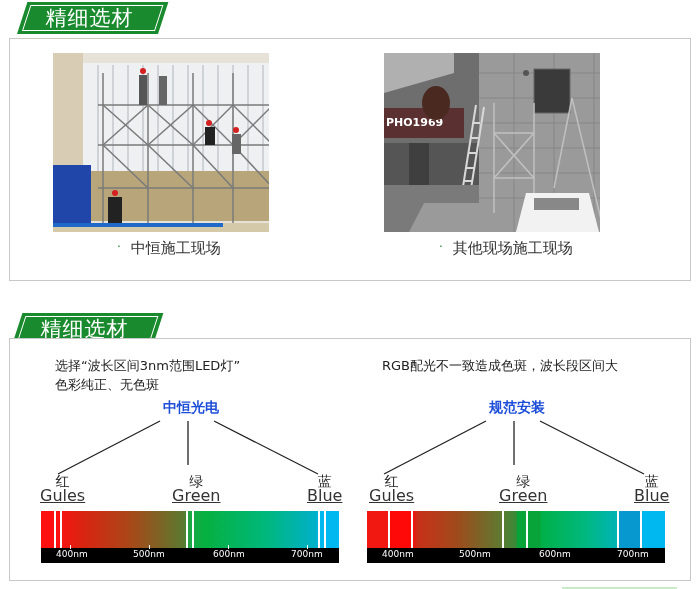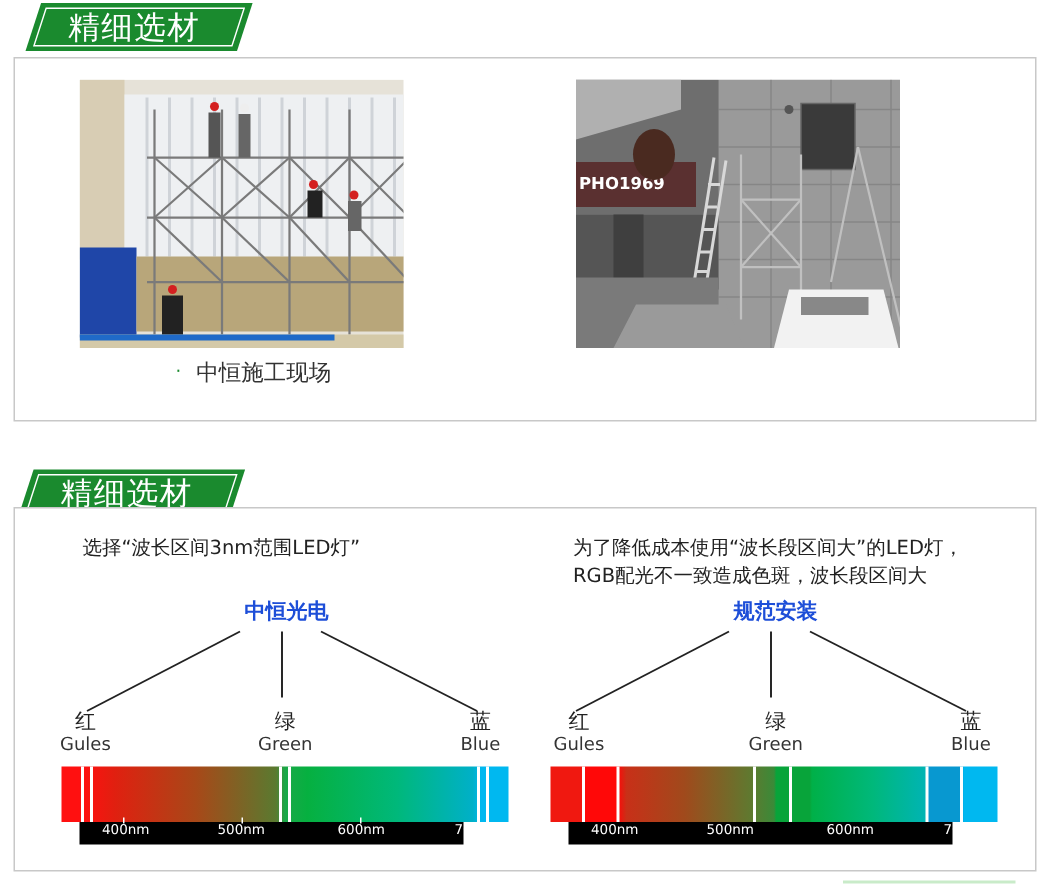--- a/index.html
+++ b/index.html
@@ -35,27 +35,27 @@
     .brand { position: absolute; top: 60px; font-size: 14px; font-weight: bold; color: #1d4ed8; }
     #brand1 { left: 153px; }
     #brand2 { left: 479px; }
 
     .lines { position: absolute; top: 80px; }
     #lines1 { left: 30px; }
     #lines2 { left: 356px; }
 
     .rgb-label { position: absolute; top: 134px; text-align: center; }
     .rgb-label .cn { font-size: 14px; color: #222; display: block; line-height: 16px; }
-    .rgb-label .en { font-size: 12px; color: #333; display: block; line-height: 14px; }
+    .rgb-label .en { font-size: 16px; color: #333; display: block; line-height: 14px; text-decoration: underline; }
 
     .spectrum { position: absolute; top: 172px; width: 298px; height: 52px; }
     #spectrum1 { left: 31px; }
     #spectrum2 { left: 357px; }
     .spec-bar { position: absolute; left: 0; top: 0; width: 298px; height: 37px; }
-    .spec-axis { position: absolute; left: 12px; top: 37px; width: 256px; height: 15px; background: #000; }
+    .spec-axis { position: absolute; left: 0; top: 37px; width: 298px; height: 15px; background: #000; }
     .tick-label { position: absolute; top: 1px; font-size: 9px; color: #fff; }
     .tick { position: absolute; top: -3px; width: 1px; height: 4px; background: #fff; }
     .stripe { position: absolute; top: 0; height: 37px; width: 1.5px; background: #ffffff; }
 
     #bottom-bar { position: absolute; left: 562px; top: 587px; width: 115px; height: 2px; background: #c9ebc9; }
   </style>
 </head>
 <body>
 
 <div class="banner" id="banner1">
@@ -170,31 +170,35 @@
       <rect x="0" y="132" width="95" height="47" fill="#7a7a7a"></rect>
       <path d="M25 179 L40 150 L100 150 L112 179 Z" fill="#9a9a9a"></path>
       <path d="M132 179 L142 140 L205 140 L215 179 Z" fill="#f2f2f2"></path>
       <rect x="150" y="145" width="45" height="12" fill="#888"></rect>
       <rect x="225" y="100" width="35" height="79" fill="#8a8a8a"></rect>
     </svg>
   </div>
   <div class="caption" id="caption1">
     <span class="dot">·</span><span>中恒施工现场</span>
   </div>
+  <div class="caption" id="caption2">
+    <span class="dot">·</span><span>其他现场施工现场</span>
+  </div>
 </div>
 
 <div class="banner" id="banner2">
   <div class="shape"></div>
   <div class="label">精细选材</div>
 </div>
 
 <div class="panel" id="panel2">
 
   <div class="desc" id="desc1">
     <div>选择“波长区间3nm范围LED灯”</div>
+    <div>色彩纯正、无色斑</div>
   </div>
   <div class="brand" id="brand1">中恒光电</div>
   <svg class="lines" id="lines1" width="300" height="56" viewBox="0 0 300 56">
     <line x1="120" y1="2" x2="18" y2="55" stroke="#222" stroke-width="1.3"></line>
     <line x1="148" y1="2" x2="148" y2="46" stroke="#222" stroke-width="1.3"></line>
     <line x1="174" y1="2" x2="278" y2="55" stroke="#222" stroke-width="1.3"></line>
   </svg>
   <div class="rgb-label" style="left:30px;">
     <span class="cn">红</span>
     <span class="en">Gules</span>
@@ -221,21 +225,20 @@
       <div class="tick" style="left:187px;"></div>
       <div class="tick" style="left:266px;"></div>
       <span class="tick-label" style="left:15px;">400nm</span>
       <span class="tick-label" style="left:92px;">500nm</span>
       <span class="tick-label" style="left:172px;">600nm</span>
       <span class="tick-label" style="left:250px;">700nm</span>
     </div>
   </div>
 
   <div class="desc" id="desc2">
-    <div>为了降低成本使用“波长段区间大”的LED灯，</div>
     <div>RGB配光不一致造成色斑，波长段区间大</div>
   </div>
   <div class="brand" id="brand2">规范安装</div>
   <svg class="lines" id="lines2" width="300" height="56" viewBox="0 0 300 56">
     <line x1="120" y1="2" x2="18" y2="55" stroke="#222" stroke-width="1.3"></line>
     <line x1="148" y1="2" x2="148" y2="46" stroke="#222" stroke-width="1.3"></line>
     <line x1="174" y1="2" x2="278" y2="55" stroke="#222" stroke-width="1.3"></line>
   </svg>
   <div class="rgb-label" style="left:359px;">
     <span class="cn">红</span>

